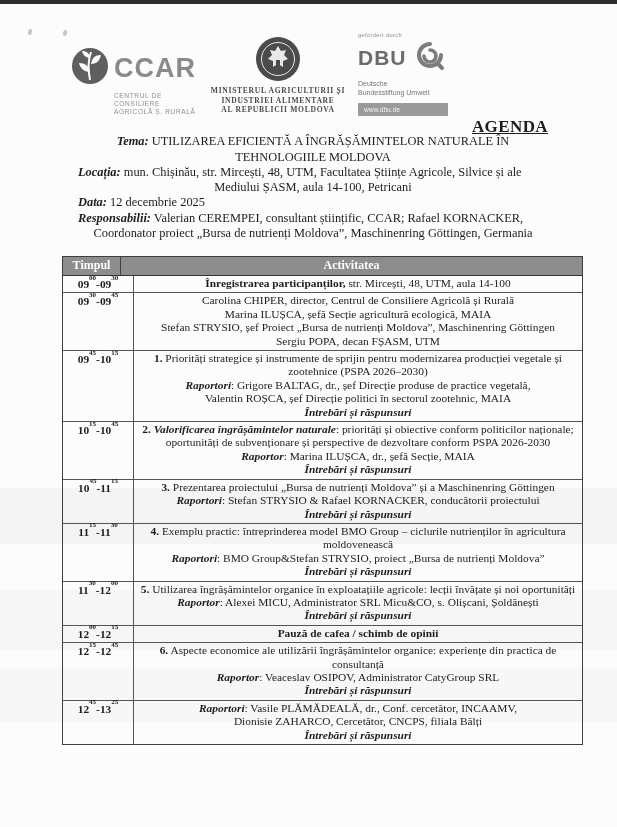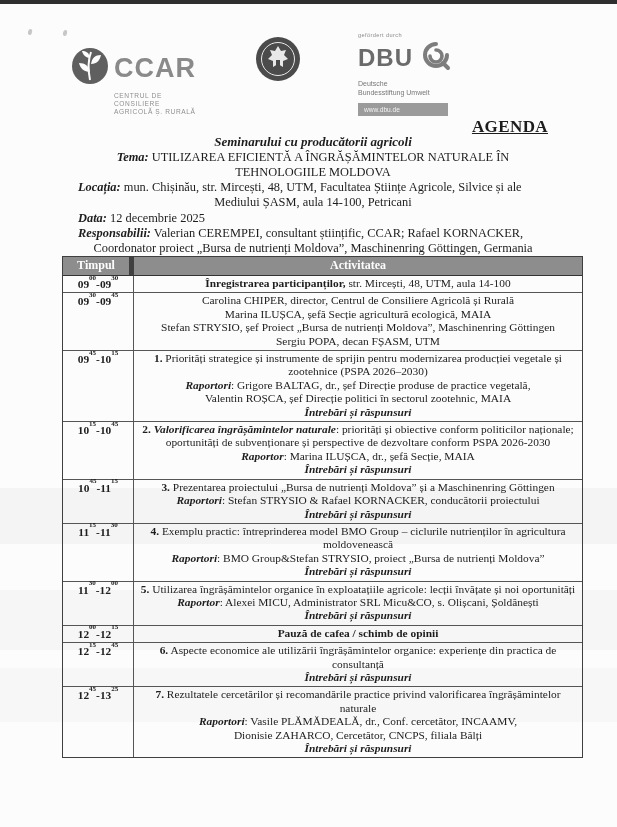--- a/index.html
+++ b/index.html
@@ -17,21 +17,21 @@
   #ccar .acr{font-weight:bold;font-size:27px;color:#8a8a8a;letter-spacing:1px;line-height:26px;margin-left:4px;}
   #ccar .sub{font-size:6.6px;color:#8f8f8f;letter-spacing:.6px;line-height:8px;margin:2px 0 0 44px;}
   
   #maia{left:208px;top:36px;width:140px;text-align:center;}
   #maia .seal{margin:0 auto;}
   #maia .txt{font-family:"Liberation Serif",serif;font-size:7.6px;color:#4c4c4c;letter-spacing:.7px;line-height:9.6px;margin-top:4px;font-weight:bold;}
   
   #dbu{left:358px;top:32px;width:108px;}
   #dbu .funded{font-size:5.6px;color:#8a8a8a;letter-spacing:.4px;margin-bottom:3px;}
   #dbu .row{display:flex;align-items:center;}
-  #dbu .acr{font-weight:bold;font-size:24px;color:#6b6b6b;letter-spacing:1px;line-height:24px;}
+  #dbu .acr{font-weight:bold;font-size:21px;color:#6b6b6b;letter-spacing:1px;line-height:24px;}
   #dbu .sub{font-size:7px;color:#777;line-height:8.6px;margin-top:5px;}
   #dbu .web{margin-top:6px;width:90px;height:13px;background:#9b9b9b;color:#f2f2f2;font-size:6.6px;line-height:13px;padding-left:6px;box-sizing:border-box;}
   
   #mr{left:486px;top:42px;width:130px;}
   #mr .sq{position:relative;width:68px;height:62px;background:linear-gradient(135deg,#c7c7c7,#8e8e8e);}
   #mr .label{position:absolute;left:4px;top:48px;font-weight:bold;font-size:11.5px;white-space:nowrap;}
   #mr .label .w{color:#fff;text-shadow:0 0 2px rgba(0,0,0,.45);}
   #mr .label .k{color:#111;}
   #mr .line2{position:absolute;left:4px;top:61px;font-weight:bold;font-size:11.5px;color:#111;white-space:nowrap;}
 
@@ -42,21 +42,21 @@
   .tline{min-height:13px;}
   .al-center{text-align:center;}
   .al-left{text-align:left;}
   .b{font-weight:bold;}
   .i{font-style:italic;}
 
   
   #agenda{position:absolute;left:62px;top:256px;width:519px;border:1.5px solid #3f3f3f;font-size:11.4px;}
   .t-head{display:flex;background:#8d8d8d;color:#fdfdfd;font-weight:bold;border-bottom:1px solid #333;}
   .t-head .hc{padding:1px 0 2px;text-align:center;font-size:12px;}
-  .col-time{width:71px;border-right:5px solid #404040;box-sizing:border-box;flex:none;}
+  .col-time{width:58px;border-right:1px solid #404040;box-sizing:border-box;flex:none;}
   .col-act{flex:1;}
   .t-row{display:flex;border-bottom:1px solid #555;}
   .t-row:last-child{border-bottom:none;}
   .time-cell{width:71px;border-right:1px solid #555;box-sizing:border-box;flex:none;
              font-weight:bold;text-align:center;padding-top:1px;font-size:11.4px;}
   .time-cell sup{font-size:7px;position:relative;top:-3.5px;}
   .act-cell{flex:1;padding:1px 6px 2px;line-height:13.4px;}
 </style>
 </head>
 <body>
@@ -91,20 +91,25 @@
 
   <div class="logo" id="maia">
     <div class="seal" style="width:46px;height:46px;">
       <svg width="46" height="46" viewBox="0 0 46 46">
         <circle cx="23" cy="23" r="22" fill="#4b4b4b"></circle>
         <circle cx="23" cy="23" r="16.5" fill="none" stroke="#e8e8e8" stroke-width="1"></circle>
         <path d="M23 10 L26 15 L31 14 L29 19 L33 23 L28 25 L28 31 L23 28 L18 31 L18 25 L13 23 L17 19 L15 14 L20 15 Z" fill="#e8e8e8"></path>
         <rect x="21" y="24" width="4" height="8" fill="#4b4b4b"></rect>
       </svg>
     </div>
+    <div class="txt">
+      <div>MINISTERUL AGRICULTURII ȘI</div>
+      <div>INDUSTRIEI ALIMENTARE</div>
+      <div>AL REPUBLICII MOLDOVA</div>
+    </div>
   </div>
 
   <div class="logo" id="dbu">
     <div class="funded">gefördert durch</div>
     <div class="row">
       <span class="acr">DBU</span>
       <span style="margin-left:8px;">
         <svg width="30" height="30" viewBox="0 0 30 30">
           <path d="M15 3 A11 11 0 1 0 26 14" stroke="#7d7d7d" stroke-width="4" fill="none" stroke-linecap="round"></path>
           <path d="M15 9 A6 6 0 1 1 9 15" stroke="#7d7d7d" stroke-width="3.6" fill="none" stroke-linecap="round"></path>
@@ -115,21 +120,20 @@
     <div class="sub">
       <div>Deutsche</div>
       <div>Bundesstiftung Umwelt</div>
     </div>
     <div class="web">www.dbu.de</div>
   </div>
 
 
   <div id="title-block">
     <div class="h-title">AGENDA</div>
-    <div class="h-sub">Seminarului cu producătorii agricoli</div>
     <div>
         <div class="tline al-center"><span class="b i">Tema:</span><span class="">  UTILIZAREA EFICIENTĂ A ÎNGRĂȘĂMINTELOR NATURALE ÎN</span></div>
         <div class="tline al-center"><span class="">TEHNOLOGIILE MOLDOVA</span></div>
         <div class="tline al-left"><span class="b i">Locația:</span><span class="">  mun. Chișinău, str. Mircești, 48, UTM, Facultatea Științe Agricole, Silvice și ale</span></div>
         <div class="tline al-center"><span class="">Mediului ȘASM, aula 14-100, Petricani</span></div>
         <div class="tline al-left"><span class="b i">Data:</span><span class=""> 12 decembrie 2025</span></div>
         <div class="tline al-left"><span class="b i">Responsabilii:</span><span class=""> Valerian CEREMPEI, consultant științific, CCAR;  Rafael KORNACKER,</span></div>
         <div class="tline al-center"><span class="">Coordonator proiect „Bursa de nutrienți Moldova”, Maschinenring Göttingen, Germania</span></div>
       </div>
   </div>
@@ -199,27 +203,27 @@
         <div class="t-row">
           <div class="time-cell"><span>12</span><sup>00</sup><span>-12</span><sup>15</sup></div>
           <div class="act-cell">
             <div class="tline al-center"><span class="b ">Pauză de cafea / schimb de opinii</span></div>
           </div>
         </div>
         <div class="t-row">
           <div class="time-cell"><span>12</span><sup>15</sup><span>-12</span><sup>45</sup></div>
           <div class="act-cell">
             <div class="tline al-center"><span class="b ">6.</span><span class="">  Aspecte economice ale utilizării îngrășămintelor organice: experiențe din practica de consultanță</span></div>
+            <div class="tline al-center"><span class="b i">Raportor</span><span class="">: Veaceslav OSIPOV, Administrator CatyGroup SRL</span></div>
             <div class="tline al-center"><span class="b i">Întrebări și răspunsuri</span></div>
           </div>
         </div>
         <div class="t-row">
           <div class="time-cell"><span>12</span><sup>45</sup><span>-13</span><sup>25</sup></div>
           <div class="act-cell">
-            <div class="tline al-center"><span class="b ">7.</span><span class="">  Rezultatele cercetărilor și recomandările practice privind valorificarea îngrășămintelor naturale</span></div>
             <div class="tline al-center"><span class="b i">Raportori</span><span class="">: Vasile PLĂMĂDEALĂ, dr., Conf. cercetător, INCAAMV,</span></div>
             <div class="tline al-center"><span class="">Dionisie ZAHARCO, Cercetător, CNCPS, filiala Bălți</span></div>
             <div class="tline al-center"><span class="b i">Întrebări și răspunsuri</span></div>
           </div>
         </div>
       </div>
   </div>
 </div>
 
 </body></html>

